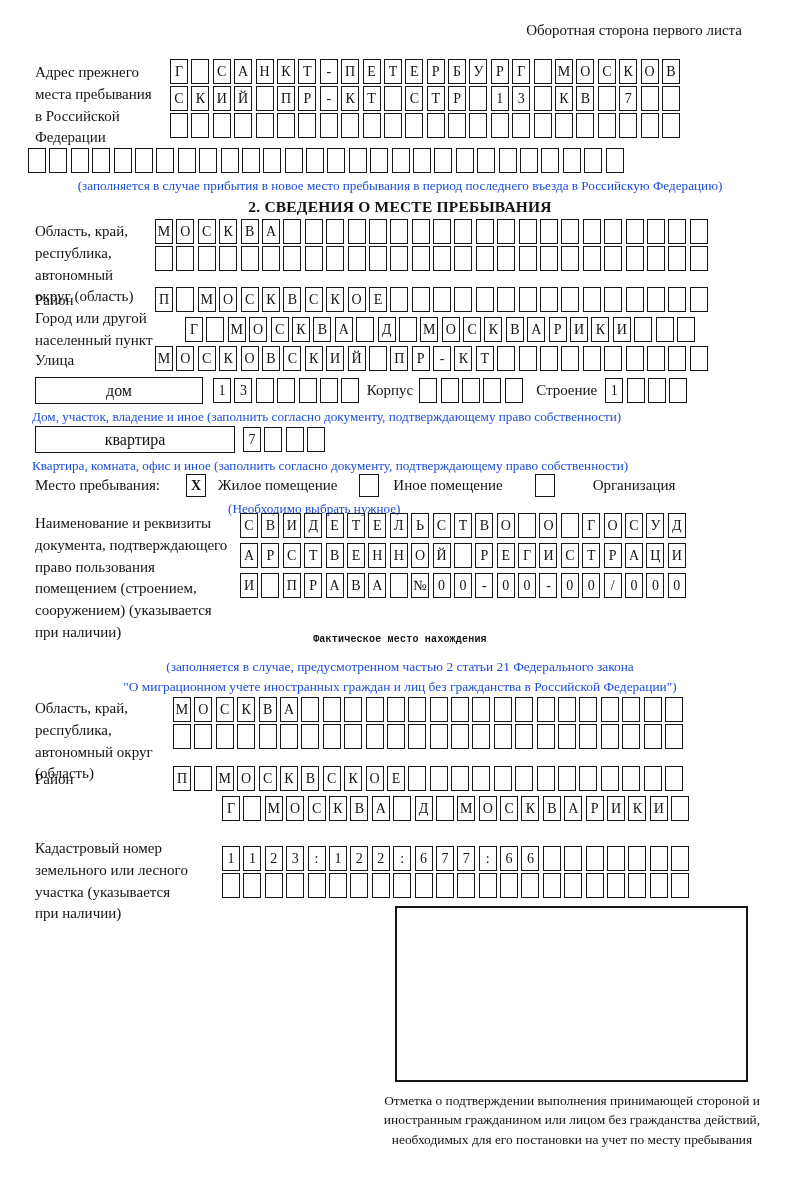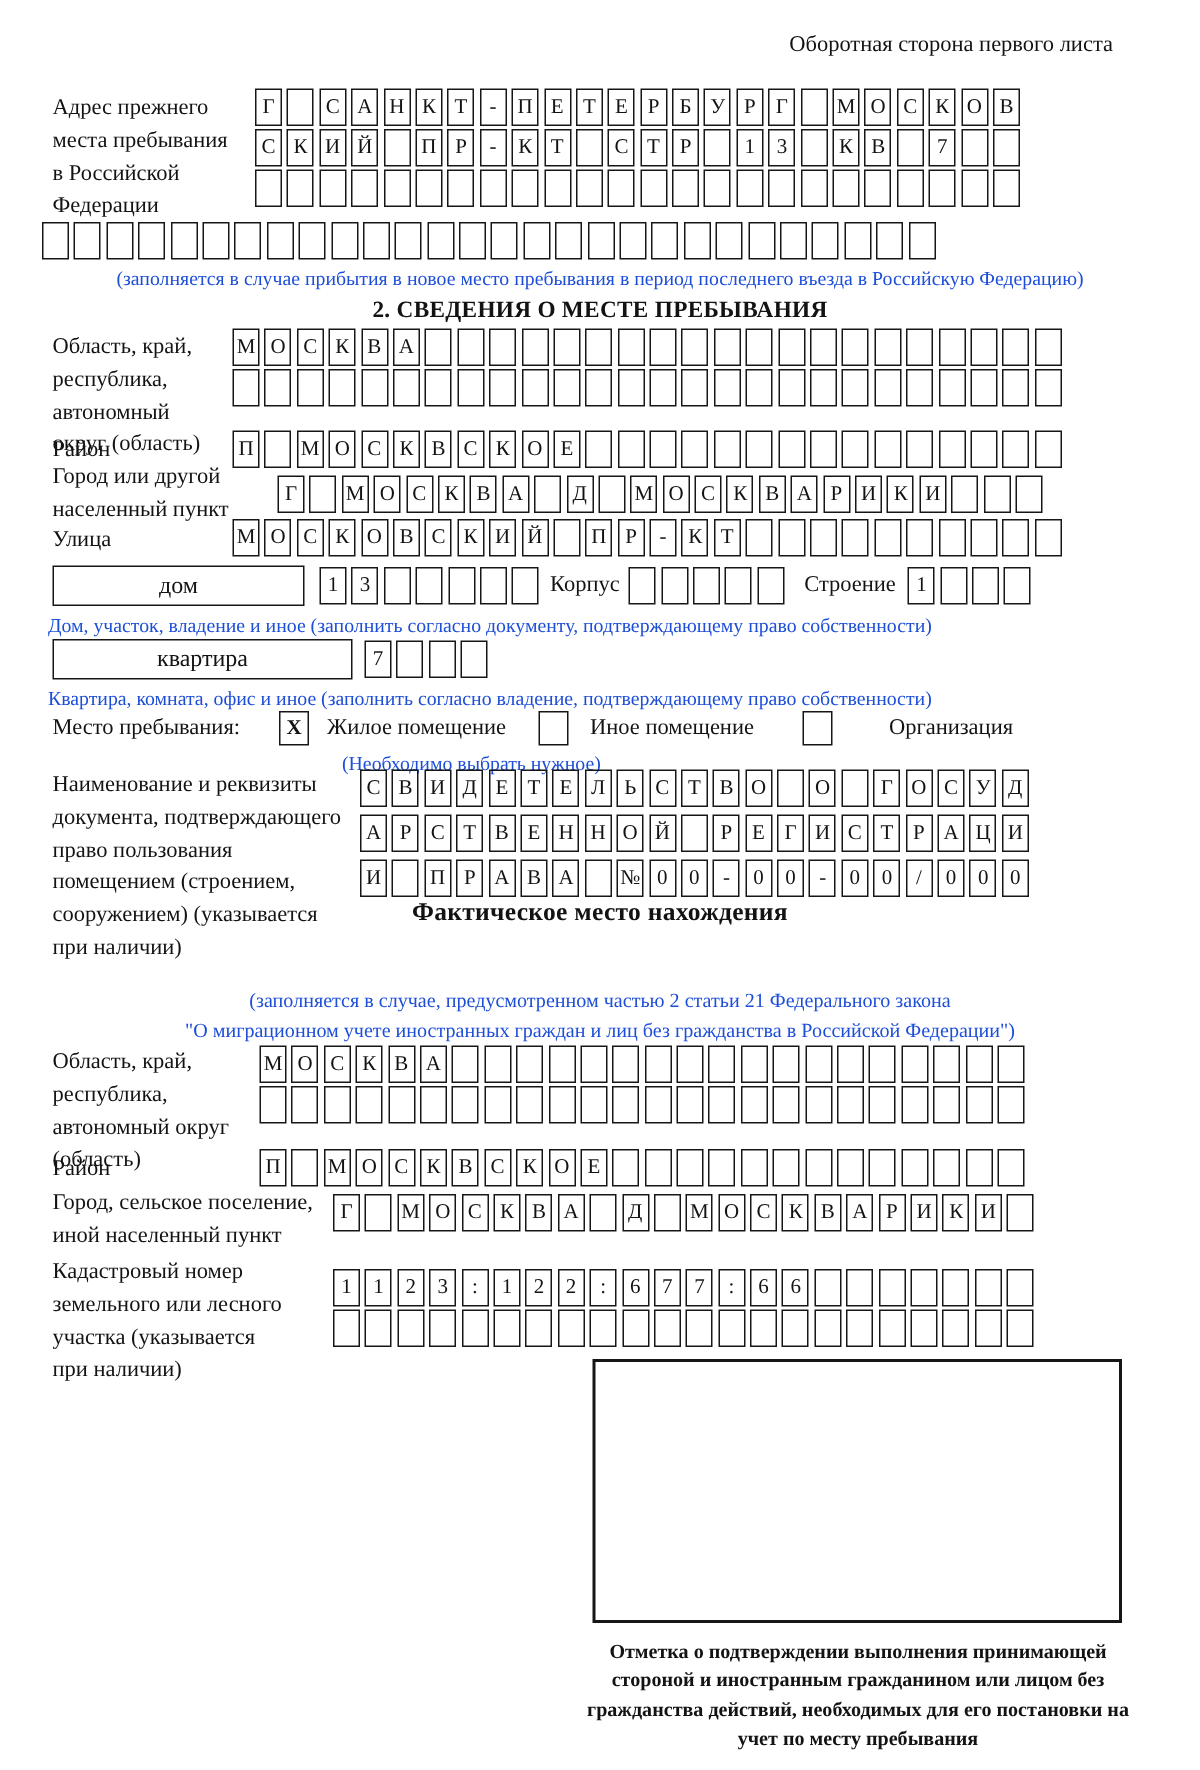--- a/index.html
+++ b/index.html
@@ -356,21 +356,21 @@
 
   <div class="abs inline-row" style="left:35px; top:426px;">
     <div class="widebox" style="width:200px;">квартира</div>
     <div class="cellrow" style="margin-left:8px;">
         <span class="cell">7</span>
         <span class="cell"></span>
         <span class="cell"></span>
         <span class="cell"></span>
       </div>
   </div>
-  <div class="abs caption" style="left:32px; top:458px;">Квартира, комната, офис и иное (заполнить согласно владение, подтверждающему право собственности)</div>
+  <div class="abs caption" style="left:32px; top:458px;">Квартира, комната, офис и иное (заполнить согласно документу, подтверждающему право собственности)</div>
 
   <div class="abs inline-row" style="left:35px; top:474px;">
     <div class="opt-label">Место пребывания:</div>
     <div class="checkbox" style="margin-left:26px;">X</div>
     <div class="opt-label" style="margin-left:12px;">Жилое помещение</div>
     <div class="checkbox" style="margin-left:22px;"></div>
     <div class="opt-label" style="margin-left:14px;">Иное помещение</div>
     <div class="checkbox" style="margin-left:32px;"></div>
     <div class="opt-label" style="margin-left:38px;">Организация</div>
   </div>
@@ -447,21 +447,21 @@
         <span class="cell">-</span>
         <span class="cell">0</span>
         <span class="cell">0</span>
         <span class="cell">/</span>
         <span class="cell">0</span>
         <span class="cell">0</span>
         <span class="cell">0</span>
       </div>
   </div>
 
-  <div class="abs title center" style="top:598px; font-size:17px;">Фактическое место нахождения</div>
+  <div class="abs title center" style="top:634px; font-size:10px;font-family:Liberation Mono, monospace;">Фактическое место нахождения</div>
   <div class="abs caption center" style="top:659px; font-size:13.4px;">(заполняется в случае, предусмотренном частью 2 статьи 21 Федерального закона</div>
   <div class="abs caption center" style="top:679px; font-size:13.4px;">"О миграционном учете иностранных граждан и лиц без гражданства в Российской Федерации")</div>
 
   <div class="abs label" style="left:35px; top:698px; width:142px;">Область, край,
 республика,
 автономный округ
 (область)</div>
   <div class="abs stack" style="left:173px; top:697px;">
     <div class="cellrow">
         <span class="cell">М</span>
@@ -538,22 +538,20 @@
       <span class="cell"></span>
       <span class="cell"></span>
       <span class="cell"></span>
       <span class="cell"></span>
       <span class="cell"></span>
       <span class="cell"></span>
       <span class="cell"></span>
       <span class="cell"></span>
     </div>
 
-  <div class="abs label" style="left:35px; top:792px; width:190px;">Город, сельское поселение,
-иной населенный пункт</div>
   <div class="abs cellrow" style="left:222px; top:796px;">
       <span class="cell">Г</span>
       <span class="cell"></span>
       <span class="cell">М</span>
       <span class="cell">О</span>
       <span class="cell">С</span>
       <span class="cell">К</span>
       <span class="cell">В</span>
       <span class="cell">А</span>
       <span class="cell"></span>
@@ -621,15 +619,15 @@
         <span class="cell"></span>
         <span class="cell"></span>
         <span class="cell"></span>
         <span class="cell"></span>
         <span class="cell"></span>
         <span class="cell"></span>
       </div>
   </div>
 
   <div class="abs stamp-box" style="left:395px; top:906px; width:353px; height:176px;"></div>
-  <div class="abs stamp-caption" style="left:382px; top:1091px; width:380px;font-weight:bold;">Отметка о подтверждении выполнения принимающей стороной и иностранным гражданином или лицом без гражданства действий, необходимых для его постановки на учет по месту пребывания</div>
+  <div class="abs stamp-caption" style="left:382px; top:1091px; width:380px;">Отметка о подтверждении выполнения принимающей стороной и иностранным гражданином или лицом без гражданства действий, необходимых для его постановки на учет по месту пребывания</div>
 
 </div>
 
 </body></html>

